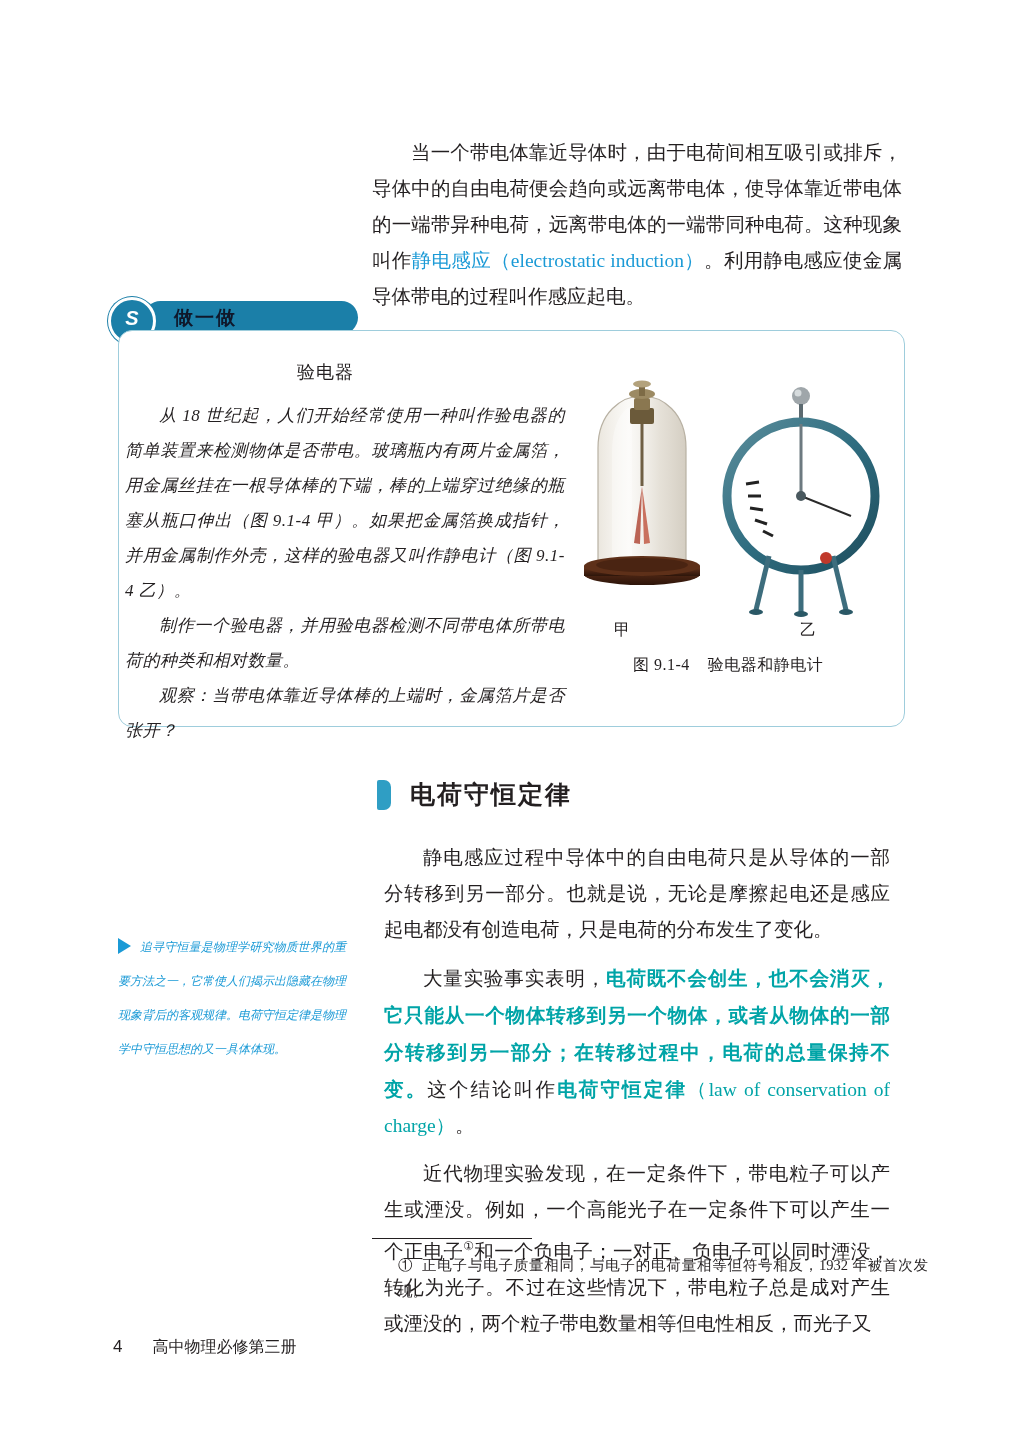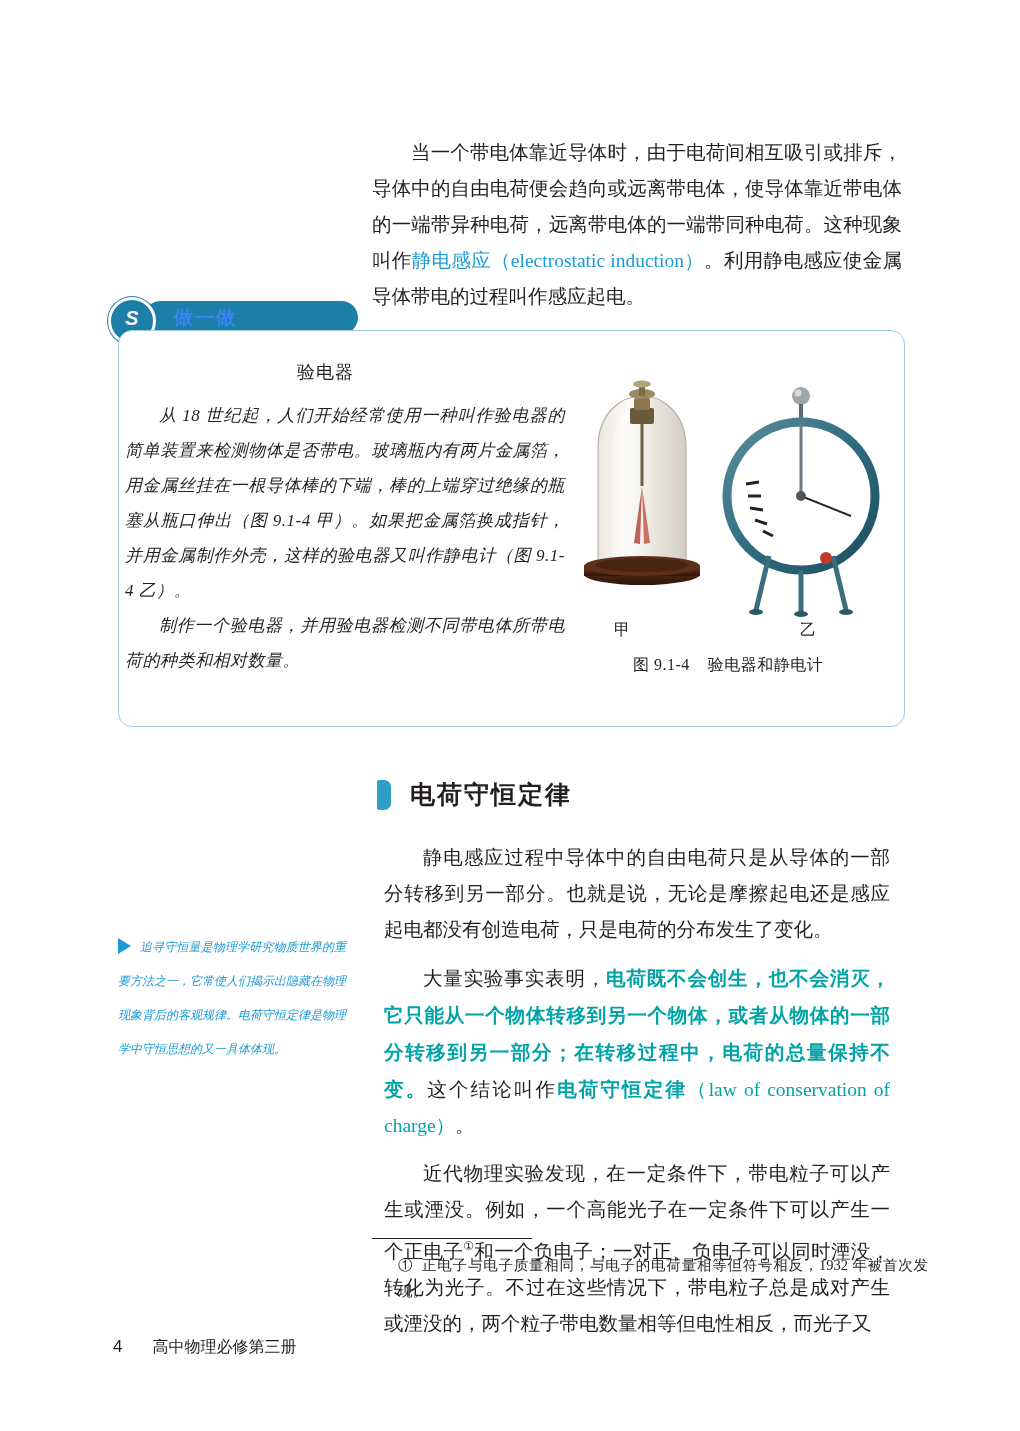--- a/index.html
+++ b/index.html
@@ -59,21 +59,21 @@
     background: #1b7fa8;
     border-radius: 17px;
   }
   .activity-pill-label {
     position: absolute;
     left: 66px;
     top: 8px;
     font-family: "Liberation Sans", sans-serif;
     font-size: 19px;
     font-weight: bold;
-    color: #3b82f6;
+    color: #0f172a;
     letter-spacing: 2px;
   }
   .activity-circle {
     position: absolute;
     left: 0px;
     top: 0px;
     width: 42px;
     height: 42px;
     border-radius: 50%;
     background: #1b7fa8;
@@ -294,20 +294,21 @@
     </div>
   </div>
 
   <div class="activity-box"></div>
 
   <div class="activity-title">验电器</div>
 
   <div class="activity-text">
     <p>从 18 世纪起，人们开始经常使用一种叫作验电器的简单装置来检测物体是否带电。玻璃瓶内有两片金属箔，用金属丝挂在一根导体棒的下端，棒的上端穿过绝缘的瓶塞从瓶口伸出（图 9.1-4 甲）。如果把金属箔换成指针，并用金属制作外壳，这样的验电器又叫作静电计（图 9.1-4 乙）。</p>
     <p>制作一个验电器，并用验电器检测不同带电体所带电荷的种类和相对数量。</p>
+    <p>观察：当带电体靠近导体棒的上端时，金属箔片是否张开？</p>
   </div>
 
   <div class="figure-wrap">
     <svg width="320" height="260" viewBox="0 0 320 260">
       <defs>
         <linearGradient id="glassGrad" x1="0" y1="0" x2="1" y2="0">
           <stop offset="0%" stop-color="#e7e2d8" stop-opacity="0.85"></stop>
           <stop offset="35%" stop-color="#f6f4ef" stop-opacity="0.5"></stop>
           <stop offset="70%" stop-color="#ddd7cb" stop-opacity="0.75"></stop>
           <stop offset="100%" stop-color="#cfc8bb" stop-opacity="0.9"></stop>

